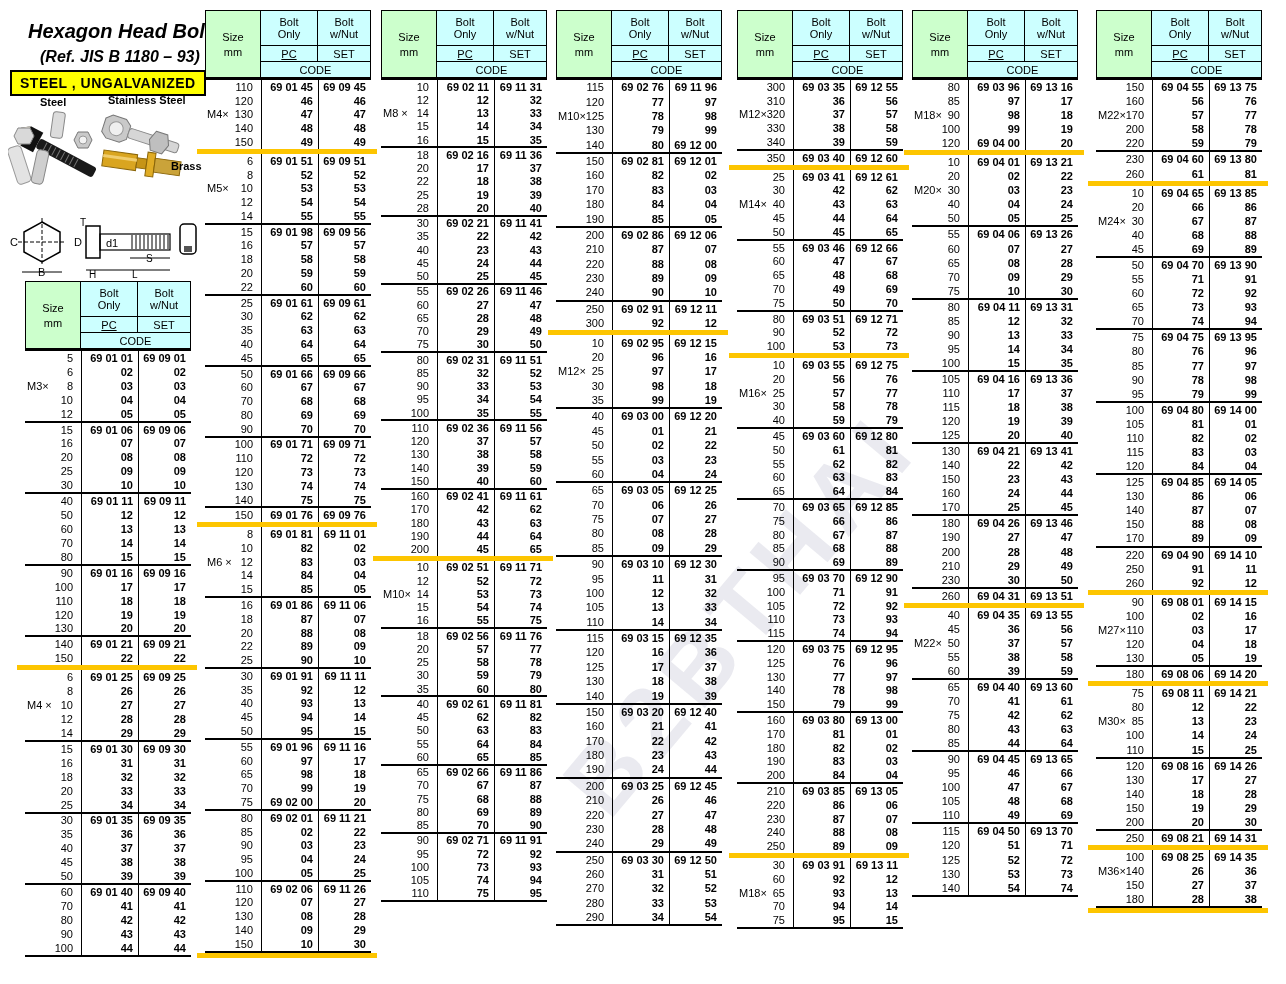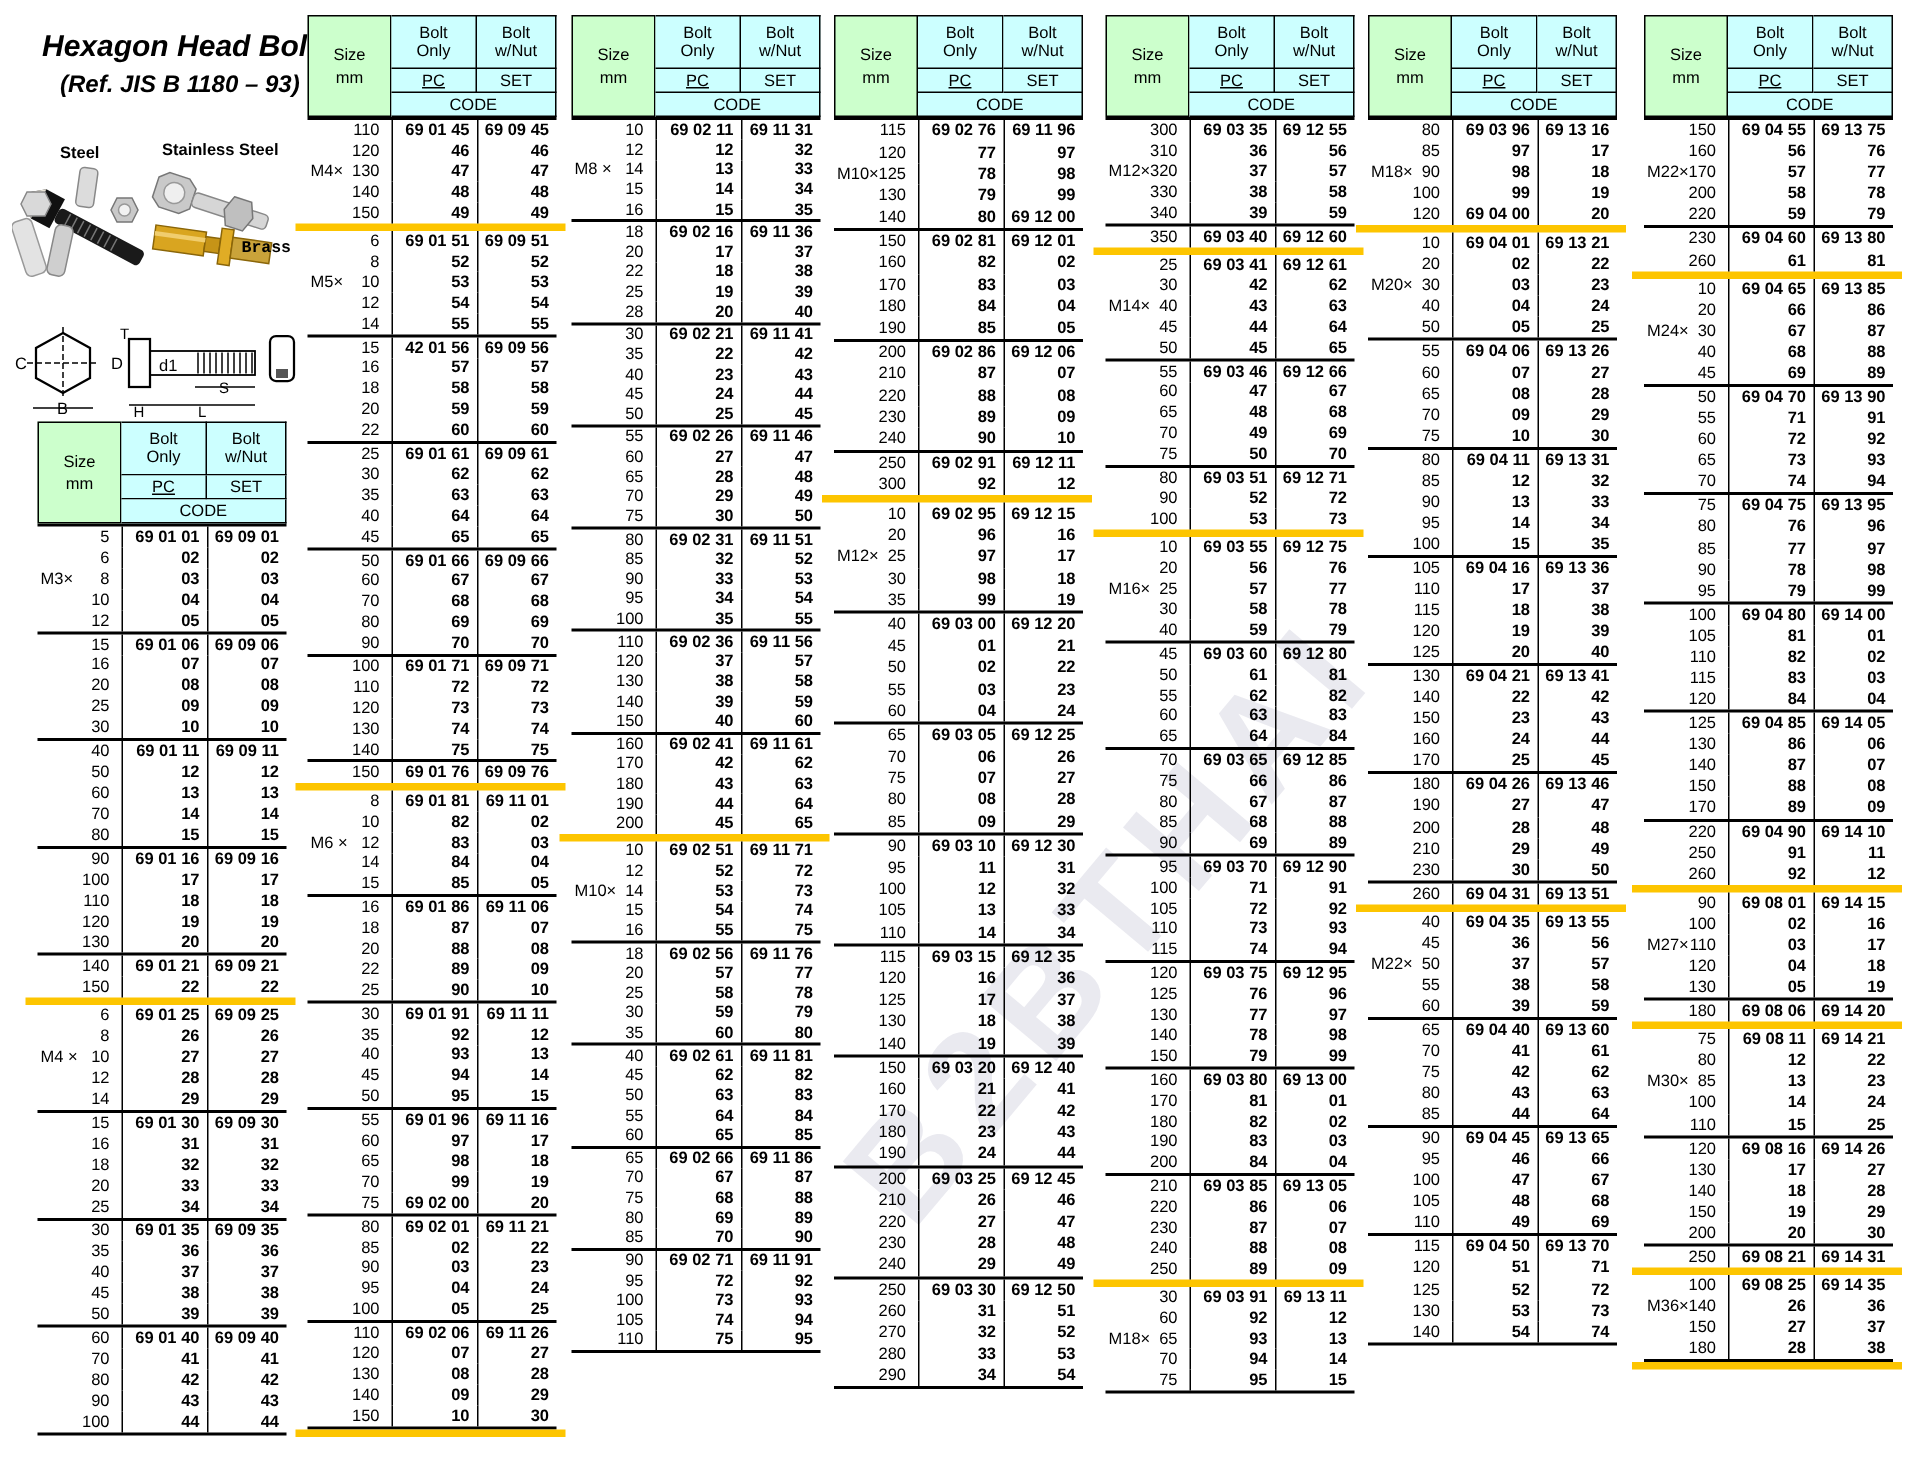--- a/index.html
+++ b/index.html
@@ -11,21 +11,21 @@
   .title{position:absolute;left:20px;top:12px;font-size:20px;font-weight:bold;
          font-style:italic;white-space:nowrap;}
   .subtitle{position:absolute;left:32px;top:40px;font-size:16px;font-weight:bold;
             font-style:italic;white-space:nowrap;}
   .badge{position:absolute;left:2px;top:62px;background:#ffff00;border:2px solid #000;
          font-size:14px;font-weight:bold;padding:3px 8px;white-space:nowrap;letter-spacing:0.5px;}
   .photos{position:absolute;left:0px;top:86px;width:196px;height:120px;}
   .mat-label{position:absolute;font-size:11px;font-weight:bold;white-space:nowrap;}
   .lbl-steel{left:32px;top:2px;}
   .lbl-ss{left:100px;top:0px;}
-  .lbl-brass{left:153px;top:66px;font-family:Liberation Mono, monospace;}
+  .lbl-brass{left:163px;top:66px;}
   .diagram{position:absolute;left:0px;top:208px;width:196px;height:64px;}
 
   
   .watermark{position:absolute;left:420px;top:560px;width:640px;text-align:center;
              font-size:96px;font-weight:bold;letter-spacing:10px;
              color:rgba(125,125,160,0.16);transform:rotate(-50deg);pointer-events:none;}
 
   
   .cat-table{position:absolute;width:166px;font-size:11px;line-height:12px;}
   .thead{display:grid;grid-template-columns:56px 57px 53px;grid-template-rows:36px 16px 16px;
@@ -49,20 +49,21 @@
   .sep-thin{height:2px;background:#000;}
   .sep-end{height:2px;background:#000;}
   .sep-yellow{height:5px;background:#fdc500;width:180px;margin-left:-8px;}
 </style>
 </head>
 <body>
 
 <div class="info">
   <div class="title">Hexagon Head Bolts</div>
   <div class="subtitle">(Ref. JIS B 1180 – 93)</div>
+  <div class="badge">STEEL , UNGALVANIZED</div>
 
   <div class="photos">
     <span class="mat-label lbl-steel">Steel</span>
     <span class="mat-label lbl-ss">Stainless Steel</span>
     <span class="mat-label lbl-brass">Brass</span>
     <svg width="196" height="120" viewBox="0 0 196 120">
 
       <g transform="translate(14,32) rotate(28)">
         <polygon points="0,2 8,-4 22,-4 22,18 8,18 0,12" fill="#111"></polygon>
         <rect x="22" y="2" width="64" height="11" rx="3" fill="#1a1a1a"></rect>
@@ -564,21 +565,21 @@
             <span>14</span>
           </div>
           <div class="c-pc">55</div>
           <div class="c-set">55</div>
         </div>
         <div class="sep-thin"></div>
         <div class="trow" style="height: 13.79px;">
           <div class="c-size">
             <span>15</span>
           </div>
-          <div class="c-pc">42 01 56</div>
+          <div class="c-pc">69 01 98</div>
           <div class="c-set">69 09 56</div>
         </div>
         <div class="trow" style="height: 13.79px;">
           <div class="c-size">
             <span>16</span>
           </div>
           <div class="c-pc">57</div>
           <div class="c-set">57</div>
         </div>
         <div class="trow" style="height: 13.79px;">

